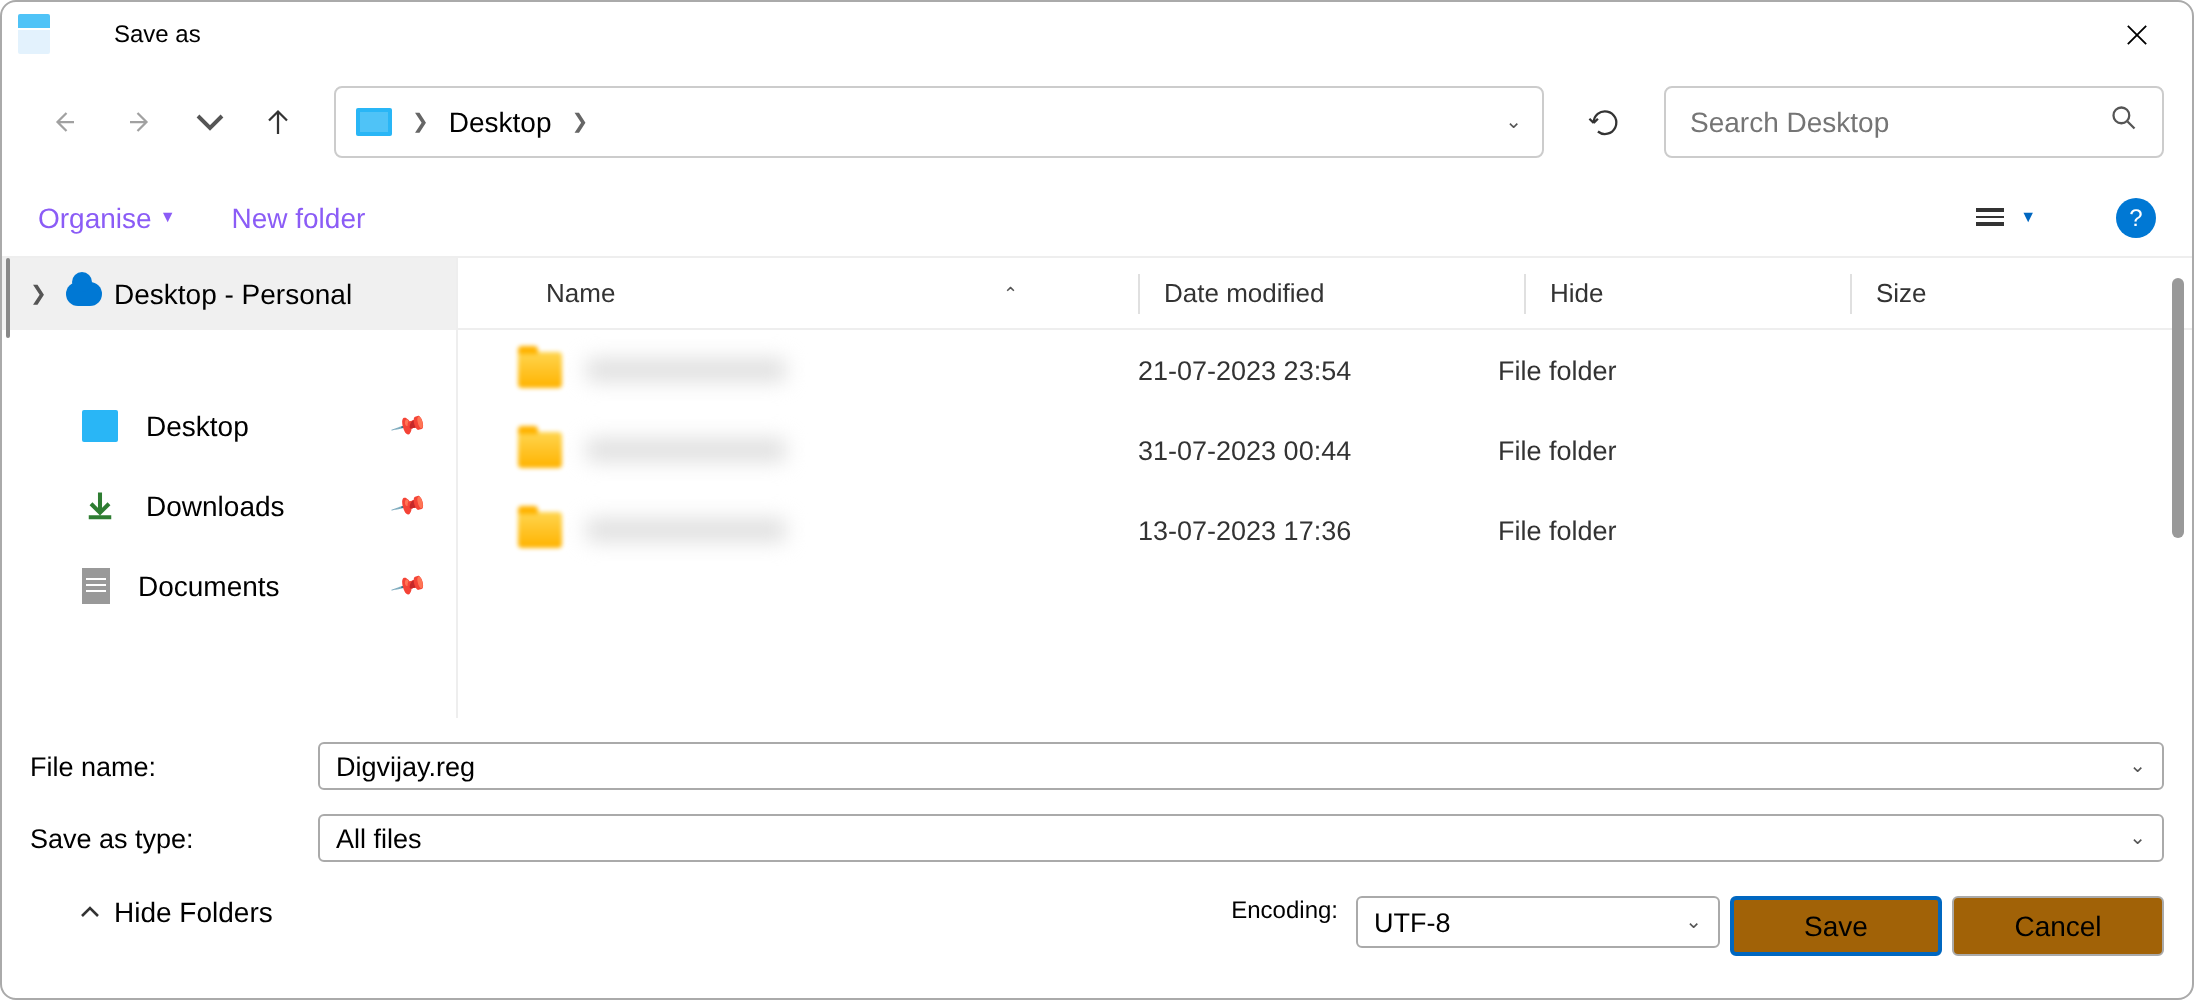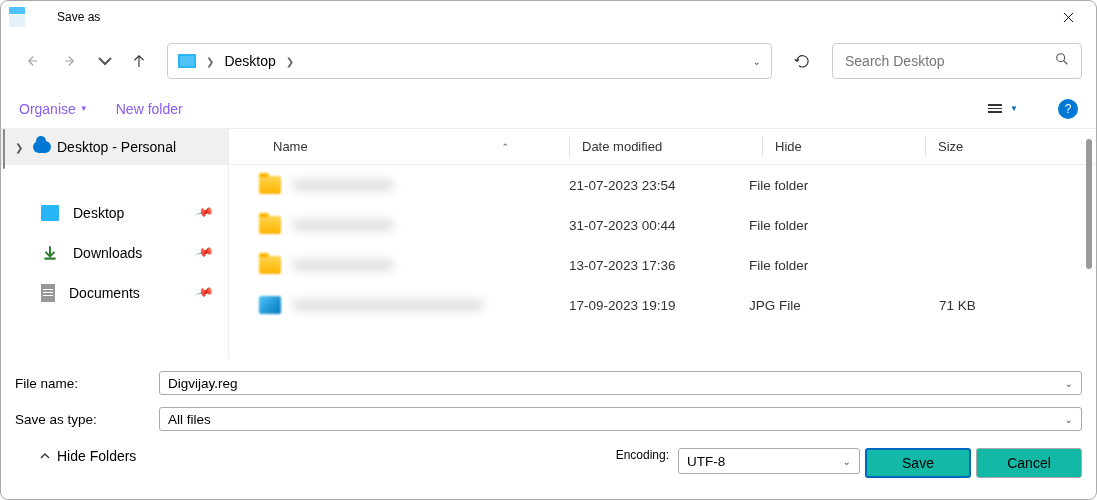--- a/index.html
+++ b/index.html
@@ -72,21 +72,21 @@
     .inputs { padding: 8px 14px; }
     .input-row { display: flex; align-items: center; height: 32px; margin-bottom: 4px; }
     .input-label { width: 144px; text-align: left; font-size: 13.5px; padding-right: 8px; }
     .input-field { flex: 1; height: 24px; border: 1px solid #aaa; border-radius: 3px; display: flex; align-items: center; padding: 0 8px; font-size: 13.5px; }
     .input-chev { margin-left: auto; color: #555; font-size: 10px; }
     .footer { height: 52px; display: flex; align-items: flex-start; padding: 0 14px; gap: 5px; border-top: 1px solid transparent; margin-left: 24px; }
     .hide-folders { display: flex; align-items: center; gap: 6px; font-size: 14px; cursor: pointer; }
     .ft-spacer { flex: 1; }
     .enc-label { font-size: 12px; margin-right: 4px; }
     .enc-select { width: 182px; height: 26px; border: 1px solid #aaa; border-radius: 3px; display: flex; align-items: center; padding: 0 8px; font-size: 13.5px; }
-    .btn { width: 106px; height: 30px; border: 1px solid #aaa; border-radius: 3px; background: #14b8a6; font-size: 14px; cursor: pointer; }
+    .btn { width: 106px; height: 30px; border: 1px solid #aaa; border-radius: 3px; background: #a16207; font-size: 14px; cursor: pointer; }
     .btn.primary { border: 2px solid #0067c0; }
   </style>
 </head>
 <body>
 
 <div class="dialog">
   <div class="titlebar">
     <div class="title-icon"></div>
     <div class="title-text">Save as</div>
     <div class="close-btn">
@@ -228,29 +228,20 @@
       </div>
       <div class="list-row">
         <div class="row-name">
             <div class="row-ic folder-ic"></div>
             <div class="row-name-txt"></div>
           </div>
         <div class="row-date">13-07-2023 17:36</div>
         <div class="row-type">File folder</div>
         <div class="row-size"></div>
       </div>
-      <div class="list-row">
-        <div class="row-name">
-            <div class="row-ic jpg-ic"></div>
-            <div class="row-name-txt long"></div>
-          </div>
-        <div class="row-date">17-09-2023 19:19</div>
-        <div class="row-type">JPG File</div>
-        <div class="row-size">71 KB</div>
-      </div>
     </div>
   </div>
 
   <div class="inputs">
     <div class="input-row">
       <div class="input-label">File name:</div>
       <div class="input-field">
           <span>Digvijay.reg</span>
           <span class="input-chev">⌄</span>
         </div>

